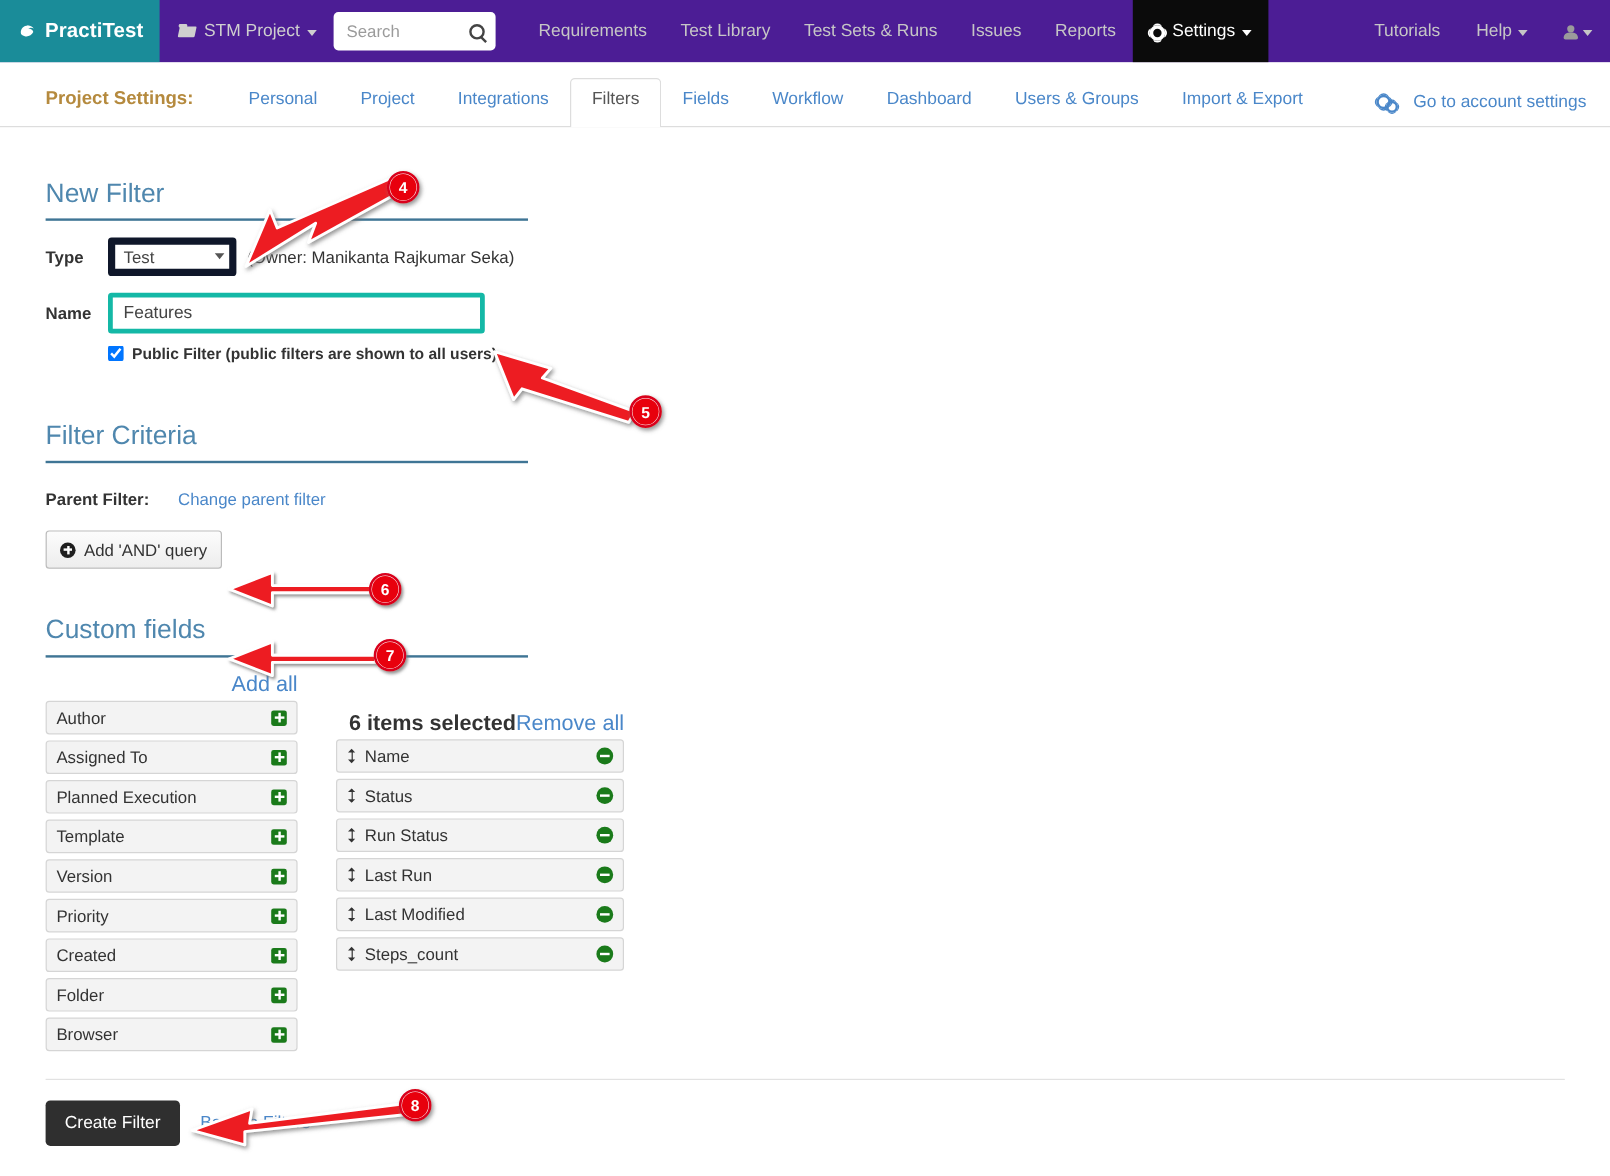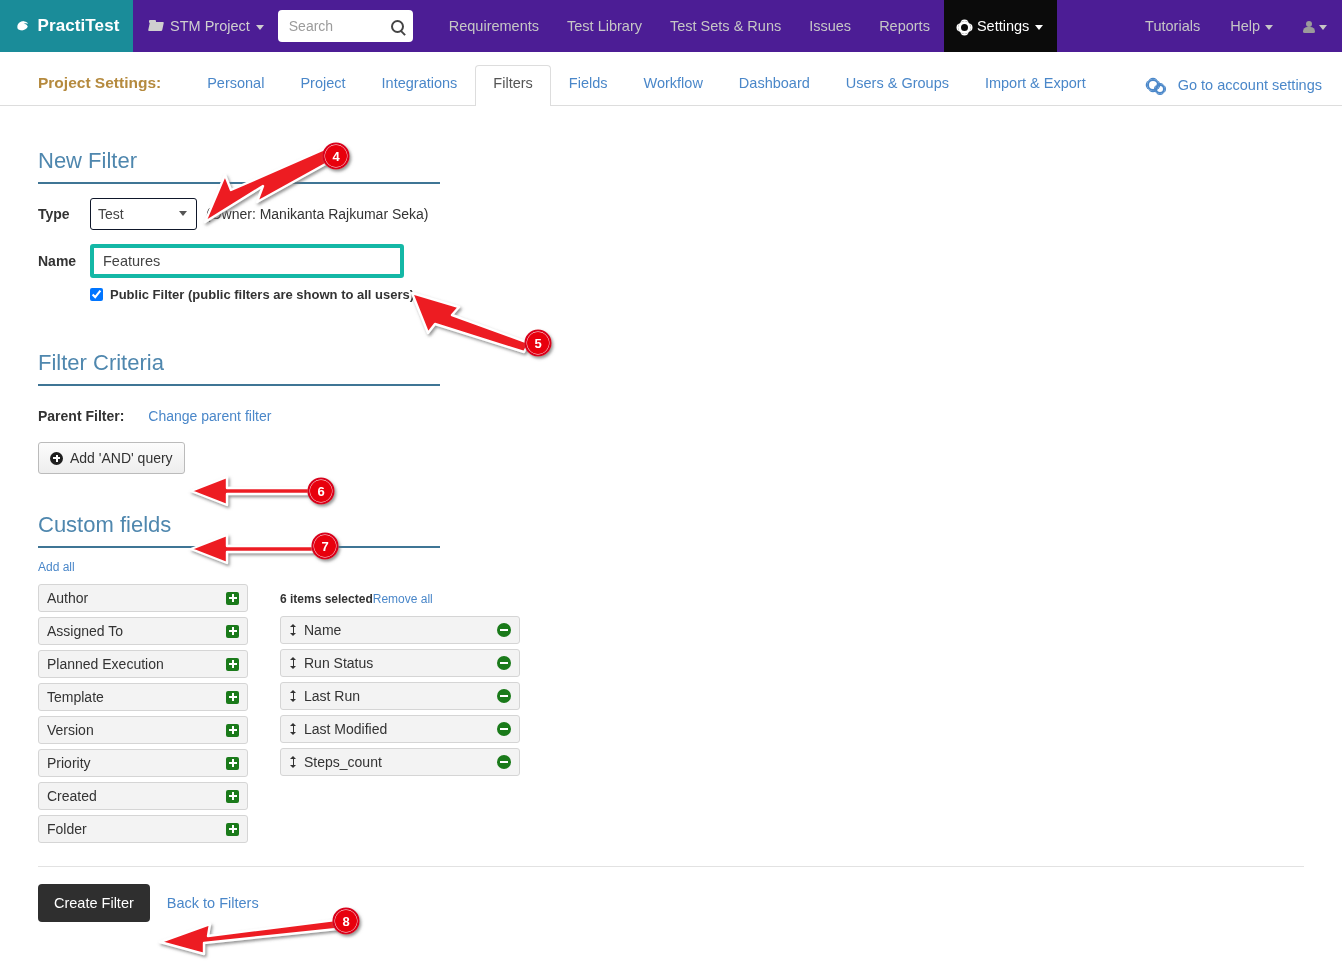--- a/index.html
+++ b/index.html
@@ -192,21 +192,21 @@
   .form-label {
     width: 52px;
     font-size: 14px;
     font-weight: bold;
     color: #333;
   }
   select.type-select {
     width: 107px; height: 32px;
     font-size: 14px;
     font-family: "Liberation Sans", sans-serif;
-    border: 1px solid #0f172a;
+    border: 6px solid #0f172a;
     border-radius: 3px;
     padding-left: 7px;
     color: #444;
     background: #fff;
     -webkit-appearance: none; appearance: none;
   }
   .select-wrap { position: relative; display: inline-block; }
   .select-wrap .sel-caret {
     position: absolute; right: 10px; top: 13px;
     width: 0;height:0;border-left:4px solid transparent;border-right:4px solid transparent;
@@ -251,22 +251,22 @@
     background: #1f1f1f; position: relative; display: inline-block;
   }
   .plus-circle::before { content:""; position:absolute; left:3px; top:5.5px; width:7px; height:2px; background:#fff; }
   .plus-circle::after  { content:""; position:absolute; left:5.5px; top:3px; width:2px; height:7px; background:#fff; }
 
   
   .cf-wrap { display: flex; gap: 32px; margin-top: 12px; }
   .cf-col { width: 210px; }
   .cf-col.right { width: 240px; margin-top: 32px; }
   .cf-colhead {
-    display: flex; justify-content: flex-start; align-items: baseline;
-    font-size: 12px; height: 24px;
+    display: flex; justify-content: flex-end; align-items: baseline;
+    font-size: 18px; height: 24px;
   }
   .cf-colhead a { color: #4a87c9; text-decoration: none; }
   .cf-colhead .count { font-weight: bold; color: #333; }
   .cf-item {
     display: flex; align-items: center;
     background: #f3f3f3;
     border: 1px solid #d5d5d5;
     border-radius: 3px;
     height: 28px;
     margin-bottom: 5px;
@@ -469,32 +469,43 @@
           <span class="ic-add"></span>
         </div>
         <div class="cf-item">
           <span class="lbl">Created</span>
           <span class="ic-add"></span>
         </div>
         <div class="cf-item">
           <span class="lbl">Folder</span>
           <span class="ic-add"></span>
         </div>
+        <div class="cf-item">
+          <span class="lbl">Browser</span>
+          <span class="ic-add"></span>
+        </div>
       </div>
 
       <div class="cf-col right">
         <div class="cf-colhead">
           <span class="count">6 items selected</span>
           <a href="#">Remove all</a>
         </div>
         <div class="cf-item">
           <span class="drag-ic">
               <i></i>
             </span>
           <span class="lbl">Name</span>
+          <span class="ic-remove"></span>
+        </div>
+        <div class="cf-item">
+          <span class="drag-ic">
+              <i></i>
+            </span>
+          <span class="lbl">Status</span>
           <span class="ic-remove"></span>
         </div>
         <div class="cf-item">
           <span class="drag-ic">
               <i></i>
             </span>
           <span class="lbl">Run Status</span>
           <span class="ic-remove"></span>
         </div>
         <div class="cf-item">

